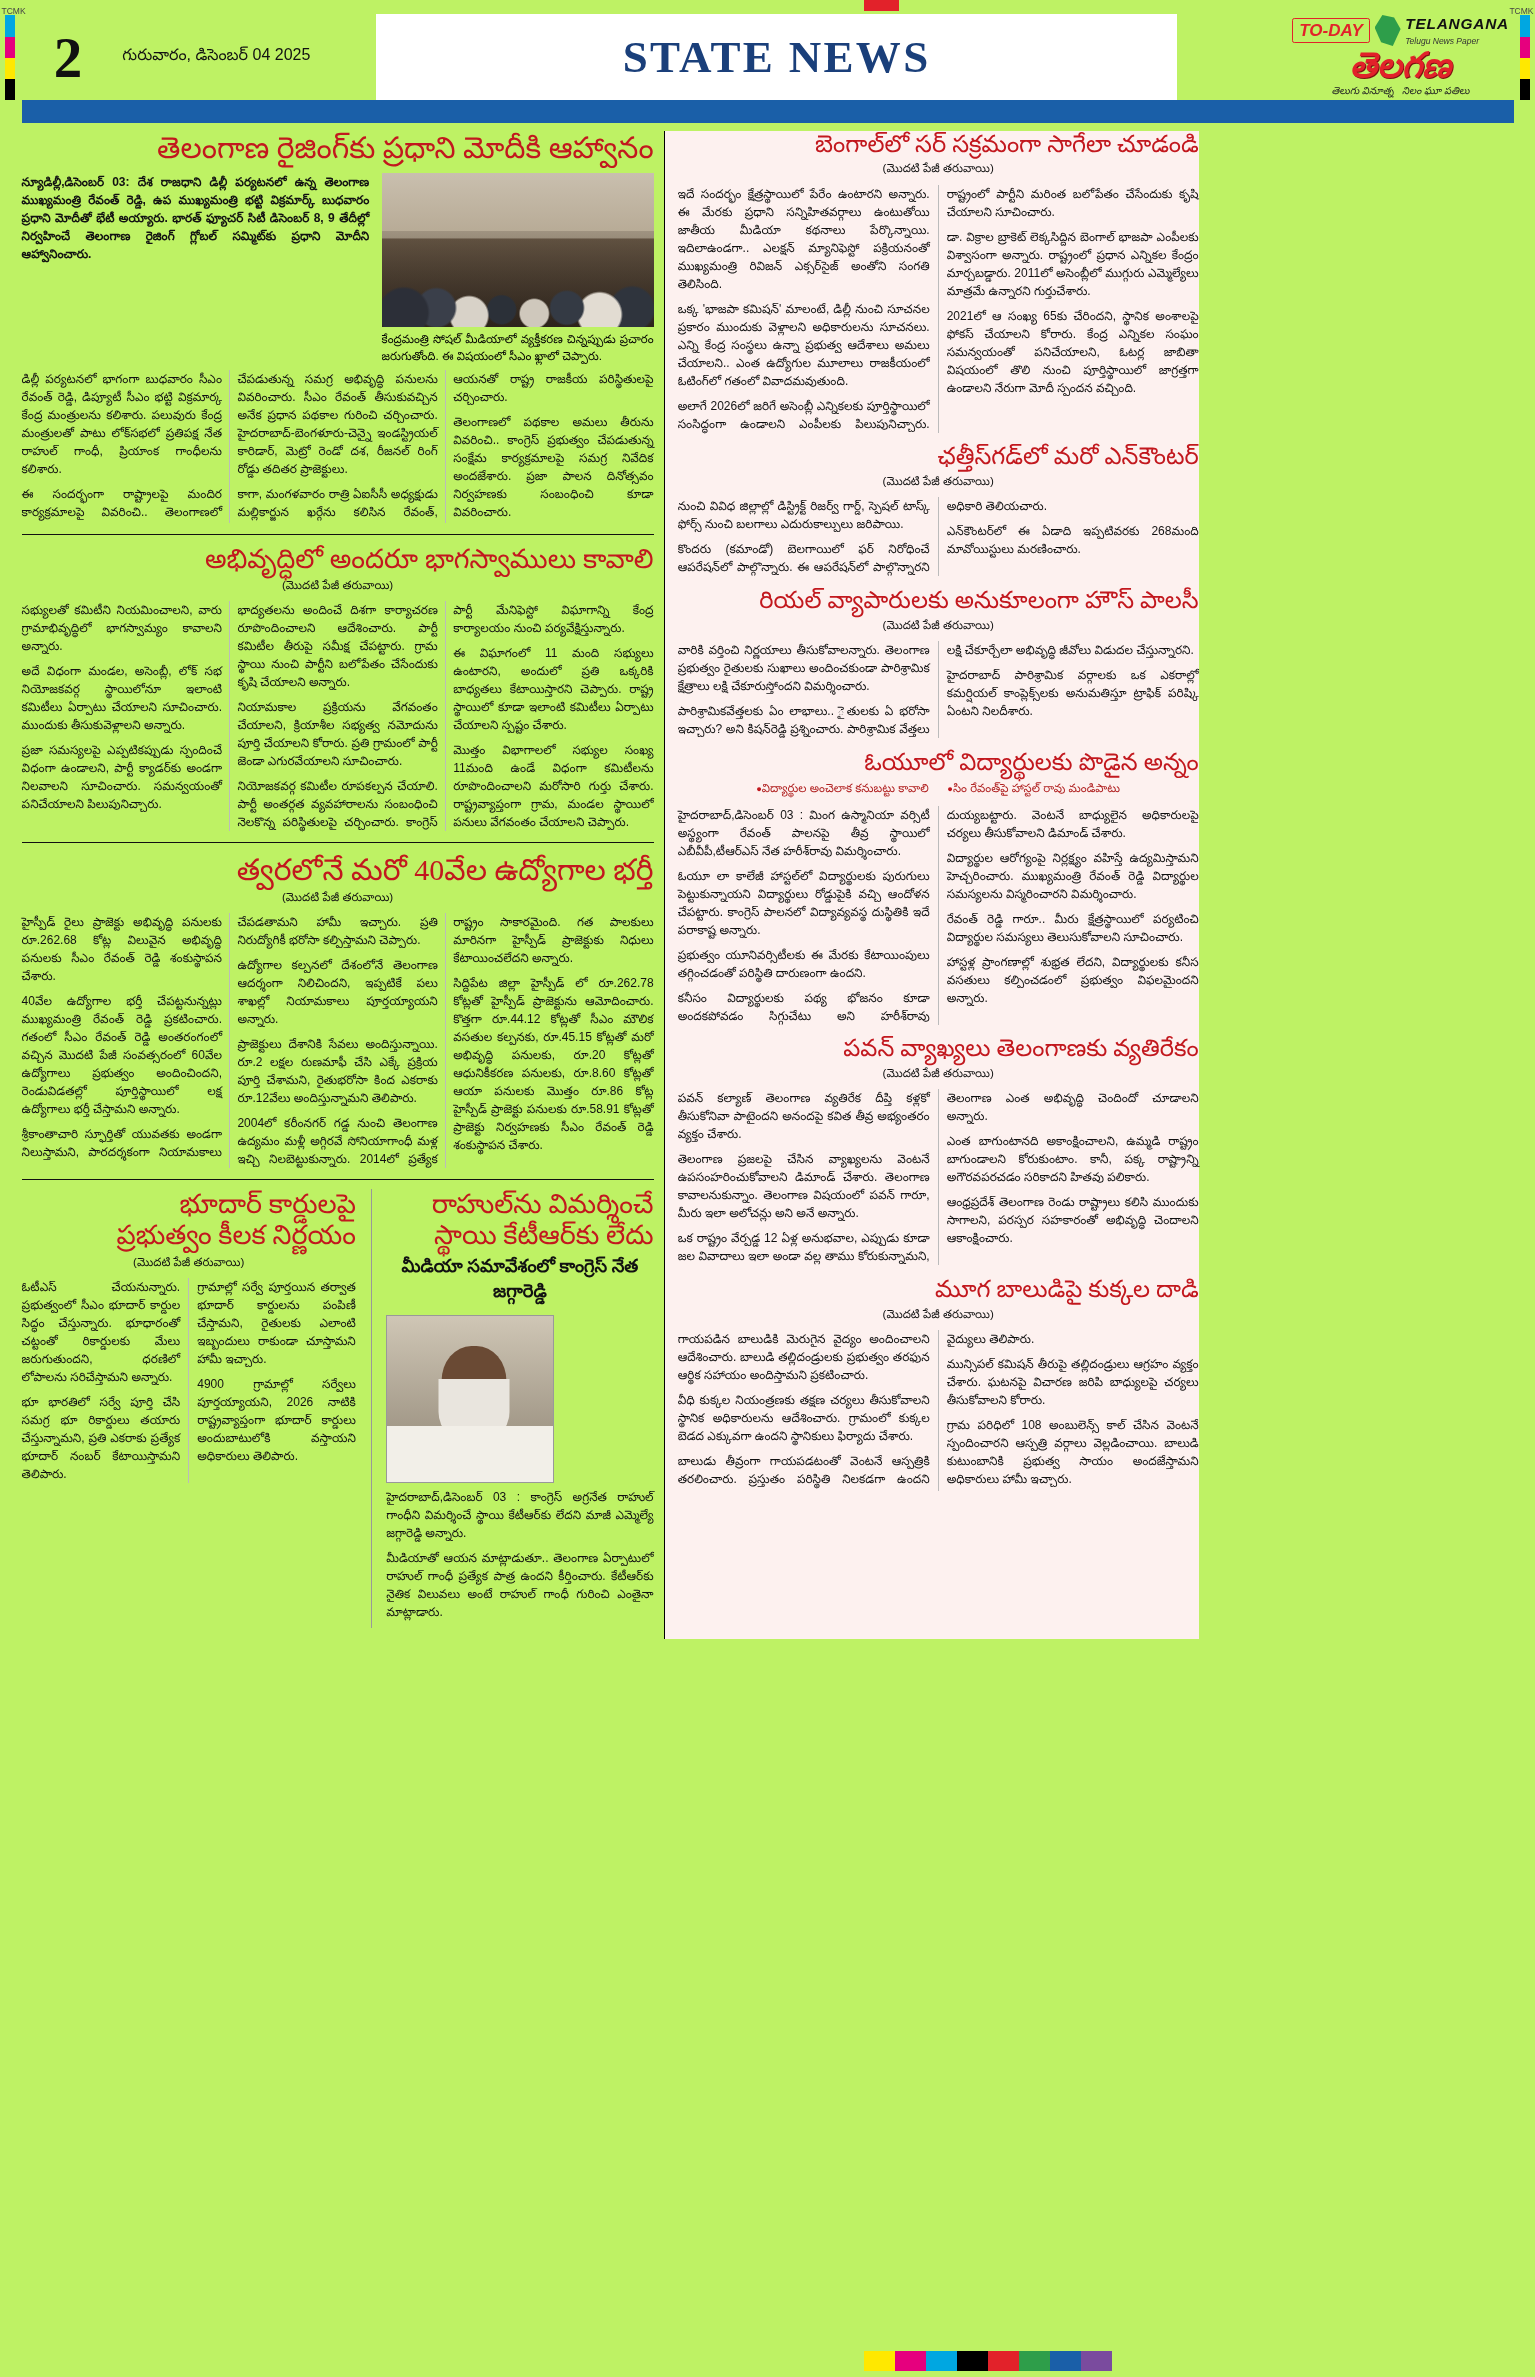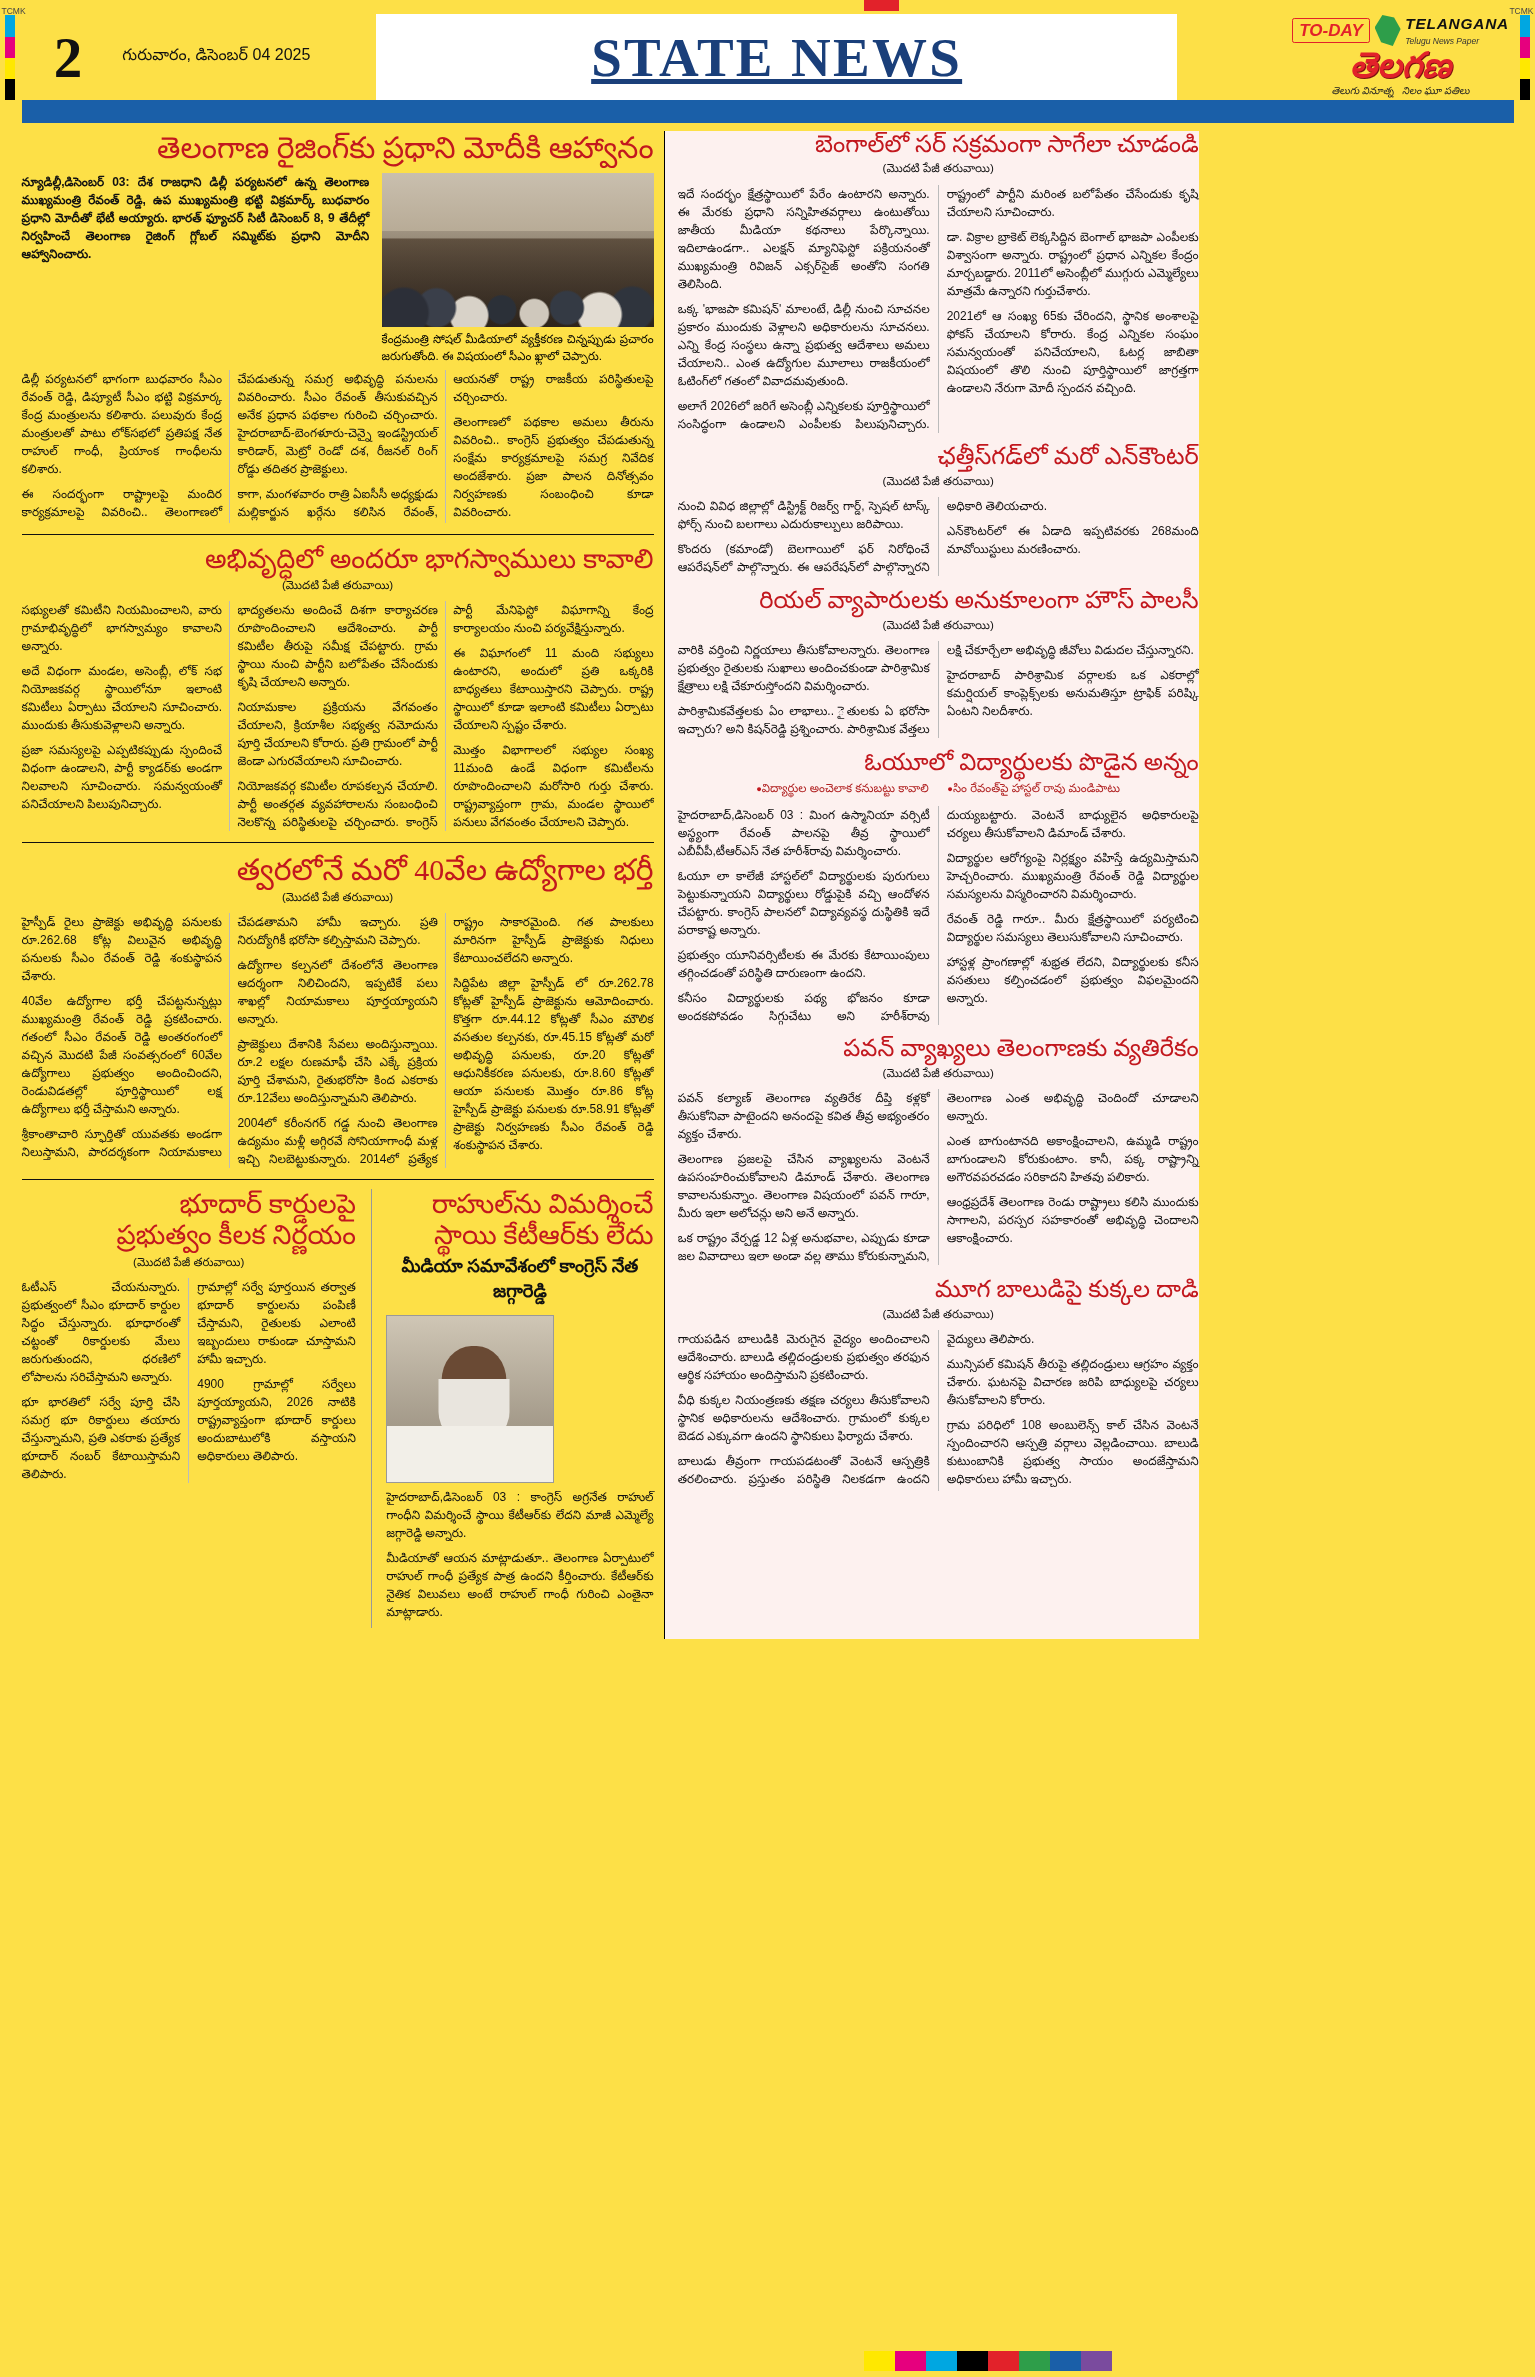--- a/index.html
+++ b/index.html
@@ -1,18 +1,18 @@
 <!DOCTYPE html>
 <html style="font-size:12.3px"><head>
 <meta charset="utf-8">
 <style>
   html,body{margin:0;padding:0;background:#ffffff;}
   body{font-family:"Liberation Sans",sans-serif;}
   .page{
-    width:1535px;min-height:2377px;position:relative;background:#fde047;
+    width:1535px;min-height:2377px;position:relative;background:#bef264;
     box-sizing:border-box;
   }
   
   .regmark{position:absolute;font-size:8.5px;color:#444;font-family:"Liberation Sans",sans-serif;}
   .cmyk-left{position:absolute;left:4.6px;top:15.4px;width:10.8px;height:85px;}
   .cmyk-left div{height:25%;}
   .cmyk-right{position:absolute;right:4.6px;top:15.4px;width:10.8px;height:85px;}
   .cmyk-right div{height:25%;}
   .colorbar{position:absolute;left:864px;bottom:6.2px;display:flex;}
   .colorbar span{display:block;width:31px;height:20px;}
@@ -20,21 +20,21 @@
 
   .sheet{position:absolute;left:21.6px;top:14px;width:1492px;}
 
   
   .masthead{display:flex;align-items:stretch;height:86px;border-bottom:3.1px solid #1a5fa8;}
   .pageno-box{width:93px;display:flex;align-items:center;justify-content:center;}
   .pageno{font-family:"Liberation Serif",serif;font-size:57px;font-weight:bold;color:#111;line-height:1;}
   .date-box{display:flex;align-items:center;padding-left:7.7px;width:254px;}
   .date-text{font-size:16px;color:#111;}
   .statenews-wrap{flex:1;display:flex;align-items:center;justify-content:center;background:#ffffff;}
-  .statenews{font-family:"Liberation Serif",serif;font-size:55px;letter-spacing:2.3px;color:#1a3f7a;font-weight:bold;text-decoration:underline;}
+  .statenews{font-family:"Liberation Serif",serif;font-size:45px;letter-spacing:2.3px;color:#1a3f7a;font-weight:bold;}
   .logo-box{width:332px;display:flex;align-items:center;justify-content:flex-end;padding-right:4.6px;}
   .logo{display:flex;flex-direction:column;align-items:center;font-style:italic;}
   .logo-top{display:flex;align-items:center;gap:4.6px;}
   .logo-today{border:1.5px solid #e2222a;color:#e2222a;font-weight:bold;font-size:17px;padding:1.5px 6.2px;border-radius:2.3px;}
   .logo-map{width:26px;height:31px;background:#2e9e4a;clip-path:polygon(30% 0,75% 8%,100% 45%,70% 100%,25% 88%,0 40%);}
   .logo-tg{font-size:15.4px;font-weight:bold;color:#111;letter-spacing:0.8px;}
   .logo-sub{font-size:8.5px;color:#333;}
   .logo-main{font-family:"Liberation Serif",serif;font-size:35px;font-weight:bold;color:#e2222a;line-height:1;margin-top:1.5px;
     text-shadow:0.8px 0.8px 0 #7a1010;}
   .logo-tagline{font-size:10px;color:#222;margin-top:2.3px;}

